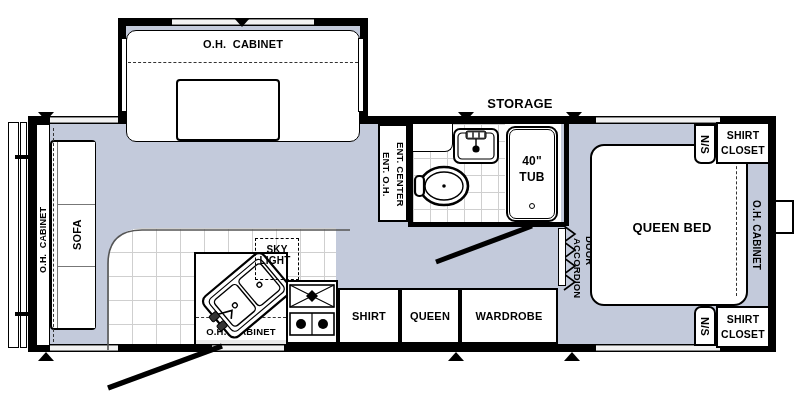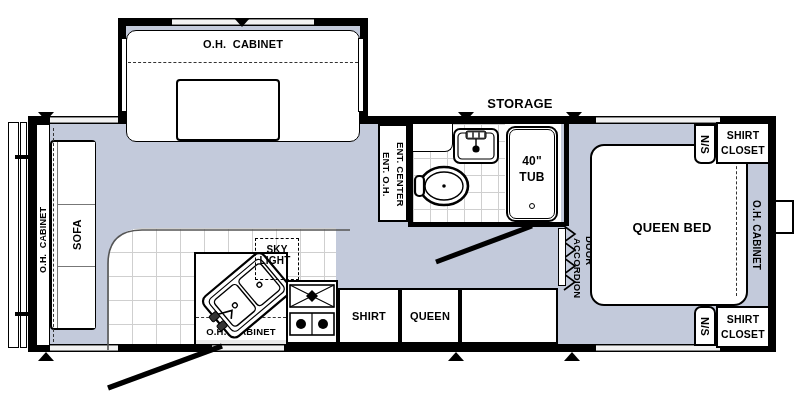--- a/index.html
+++ b/index.html
@@ -187,20 +187,21 @@
     <circle cx="35" cy="42" r="5" fill="#000"></circle>
   </svg>
 
   <div class="abs" style="left:338px; top:288px; width:62px; height:56px; border:2px solid #000; background:#fff;"></div>
   <div class="abs lbl" style="left:338px; top:307px; width:62px; height:18px; font-size:11px;">SHIRT</div>
 
   <div class="abs" style="left:400px; top:288px; width:60px; height:56px; border:2px solid #000; background:#fff;"></div>
   <div class="abs lbl" style="left:400px; top:307px; width:60px; height:18px; font-size:11px;">QUEEN</div>
 
   <div class="abs" style="left:460px; top:288px; width:98px; height:56px; border:2px solid #000; background:#fff;"></div>
+  <div class="abs lbl" style="left:460px; top:307px; width:98px; height:18px; font-size:11px;">WARDROBE</div>
 
   <div class="abs" style="left:378px; top:124px; width:30px; height:98px; border:2px solid #000; background:#fff;"></div>
   <div class="abs lbl vert" style="left:379px; top:134px; width:14px; height:80px; font-size:9.5px;">ENT. O.H.</div>
   <div class="abs lbl vert" style="left:392px; top:130px; width:15px; height:88px; font-size:9.5px;">ENT. CENTER</div>
 
   <div class="abs" style="left:408px; top:118px; width:5px; height:108px; background:#000;"></div>
   <div class="abs" style="left:413px; top:124px; width:148px; height:100px; background:#fff;"></div>
   <div class="abs tiles-sm" style="left:413px; top:124px; width:92px; height:100px;"></div>
   <div class="abs" style="left:408px; top:222px; width:156px; height:5px; background:#000;"></div>
 

